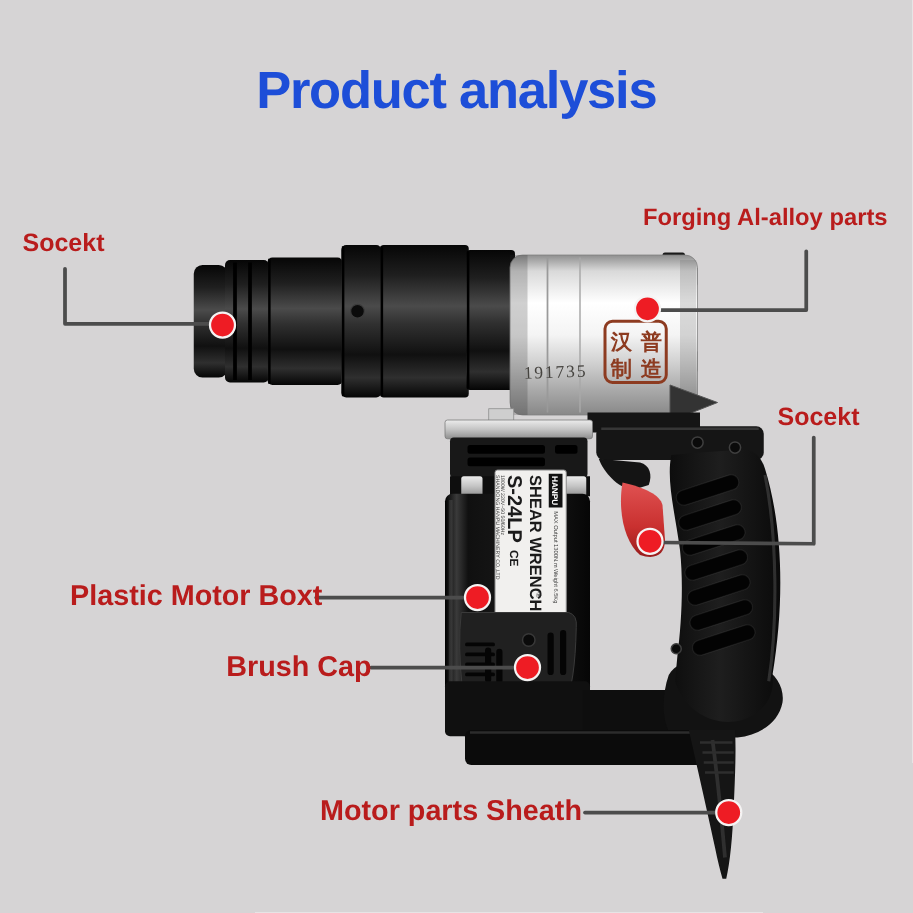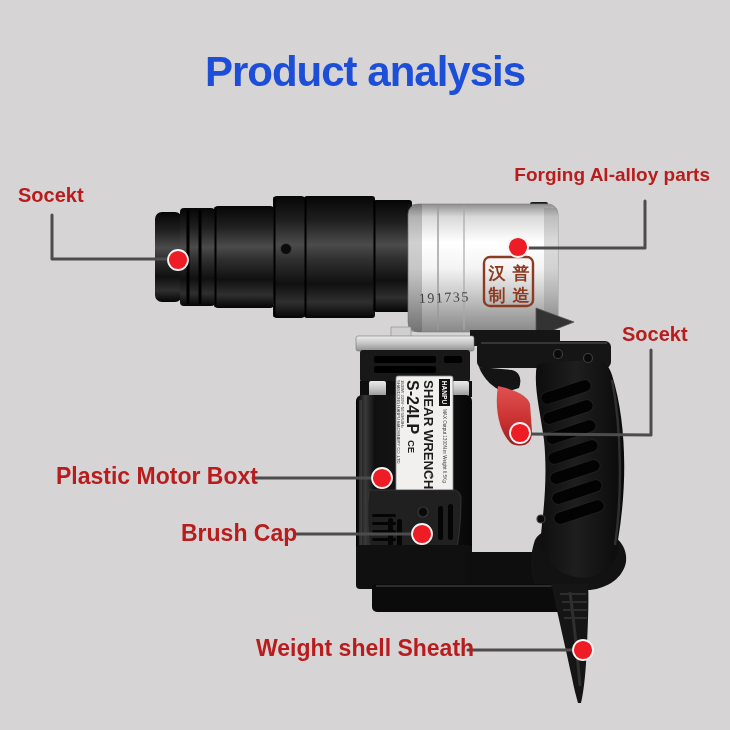--- a/index.html
+++ b/index.html
@@ -224,15 +224,15 @@
       <circle cx="422" cy="534" r="10"></circle>
       <circle cx="583" cy="650" r="10"></circle>
     </g>
   </svg>
 
   <div class="callout co-socket">Socekt</div>
   <div class="callout co-forging">Forging Al-alloy parts</div>
   <div class="callout co-switch">Socekt</div>
   <div class="callout co-brushcap">Brush Cap</div>
   <div class="callout co-motorbox">Plastic Motor Boxt</div>
-  <div class="callout co-sheath">Weight shell Sheath</div>
+  <div class="callout co-sheath">Motor parts Sheath</div>
 
 </div>
 
 </body></html>

